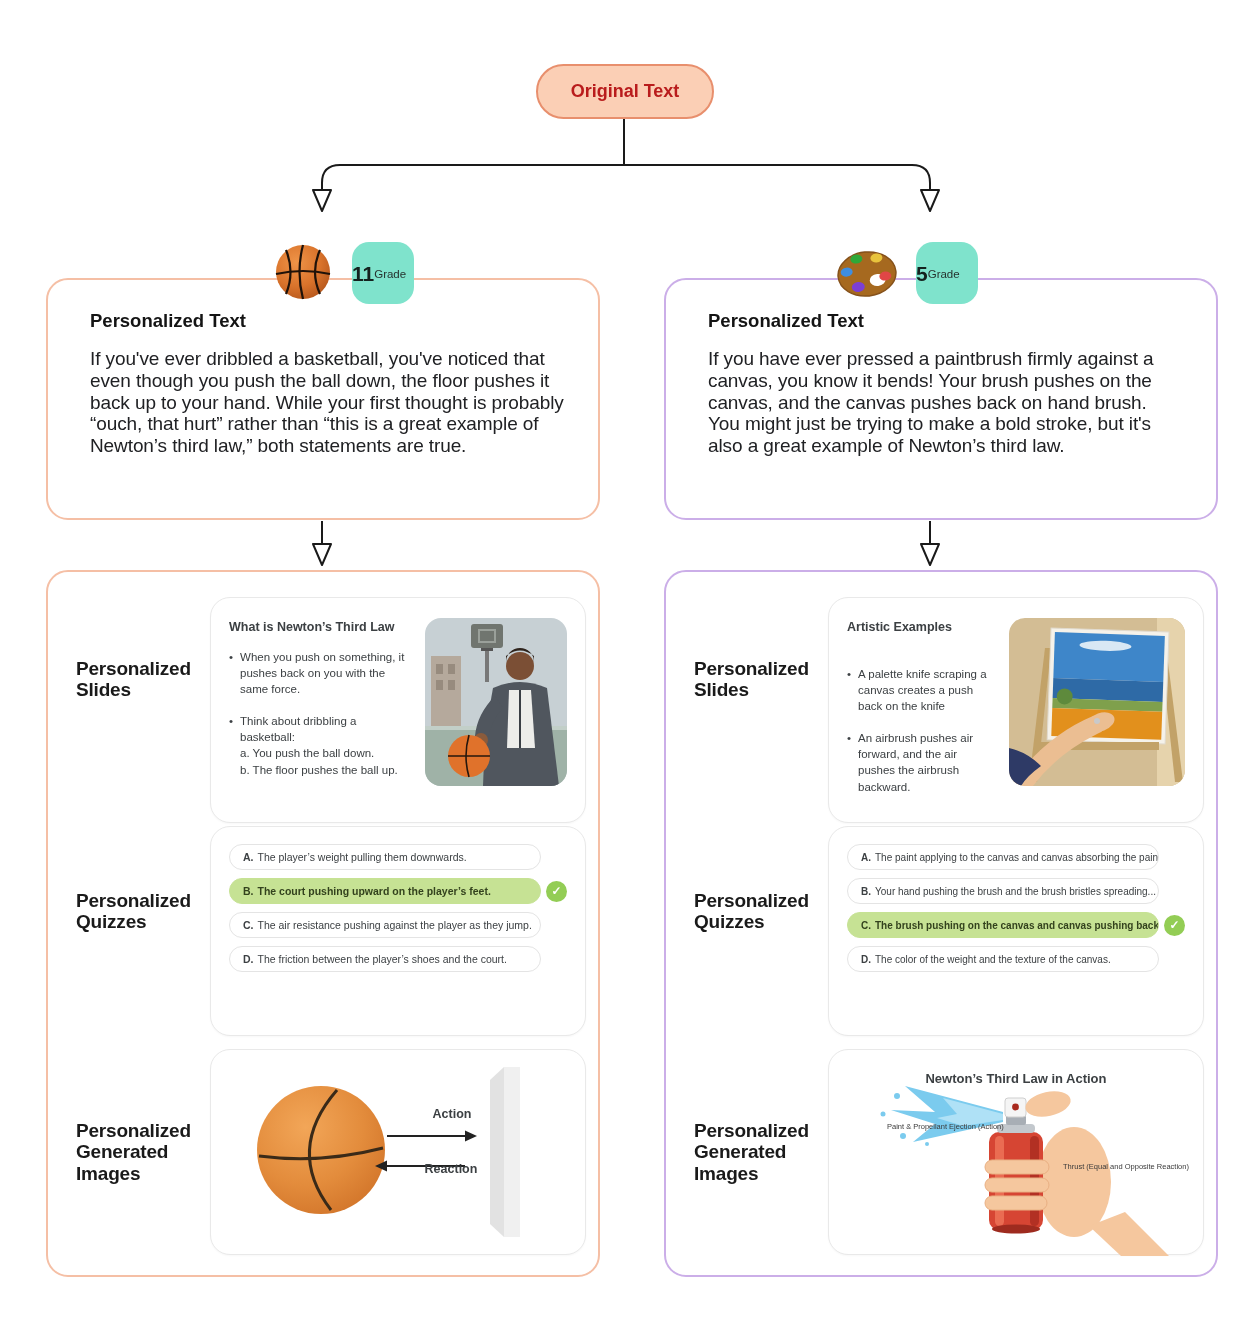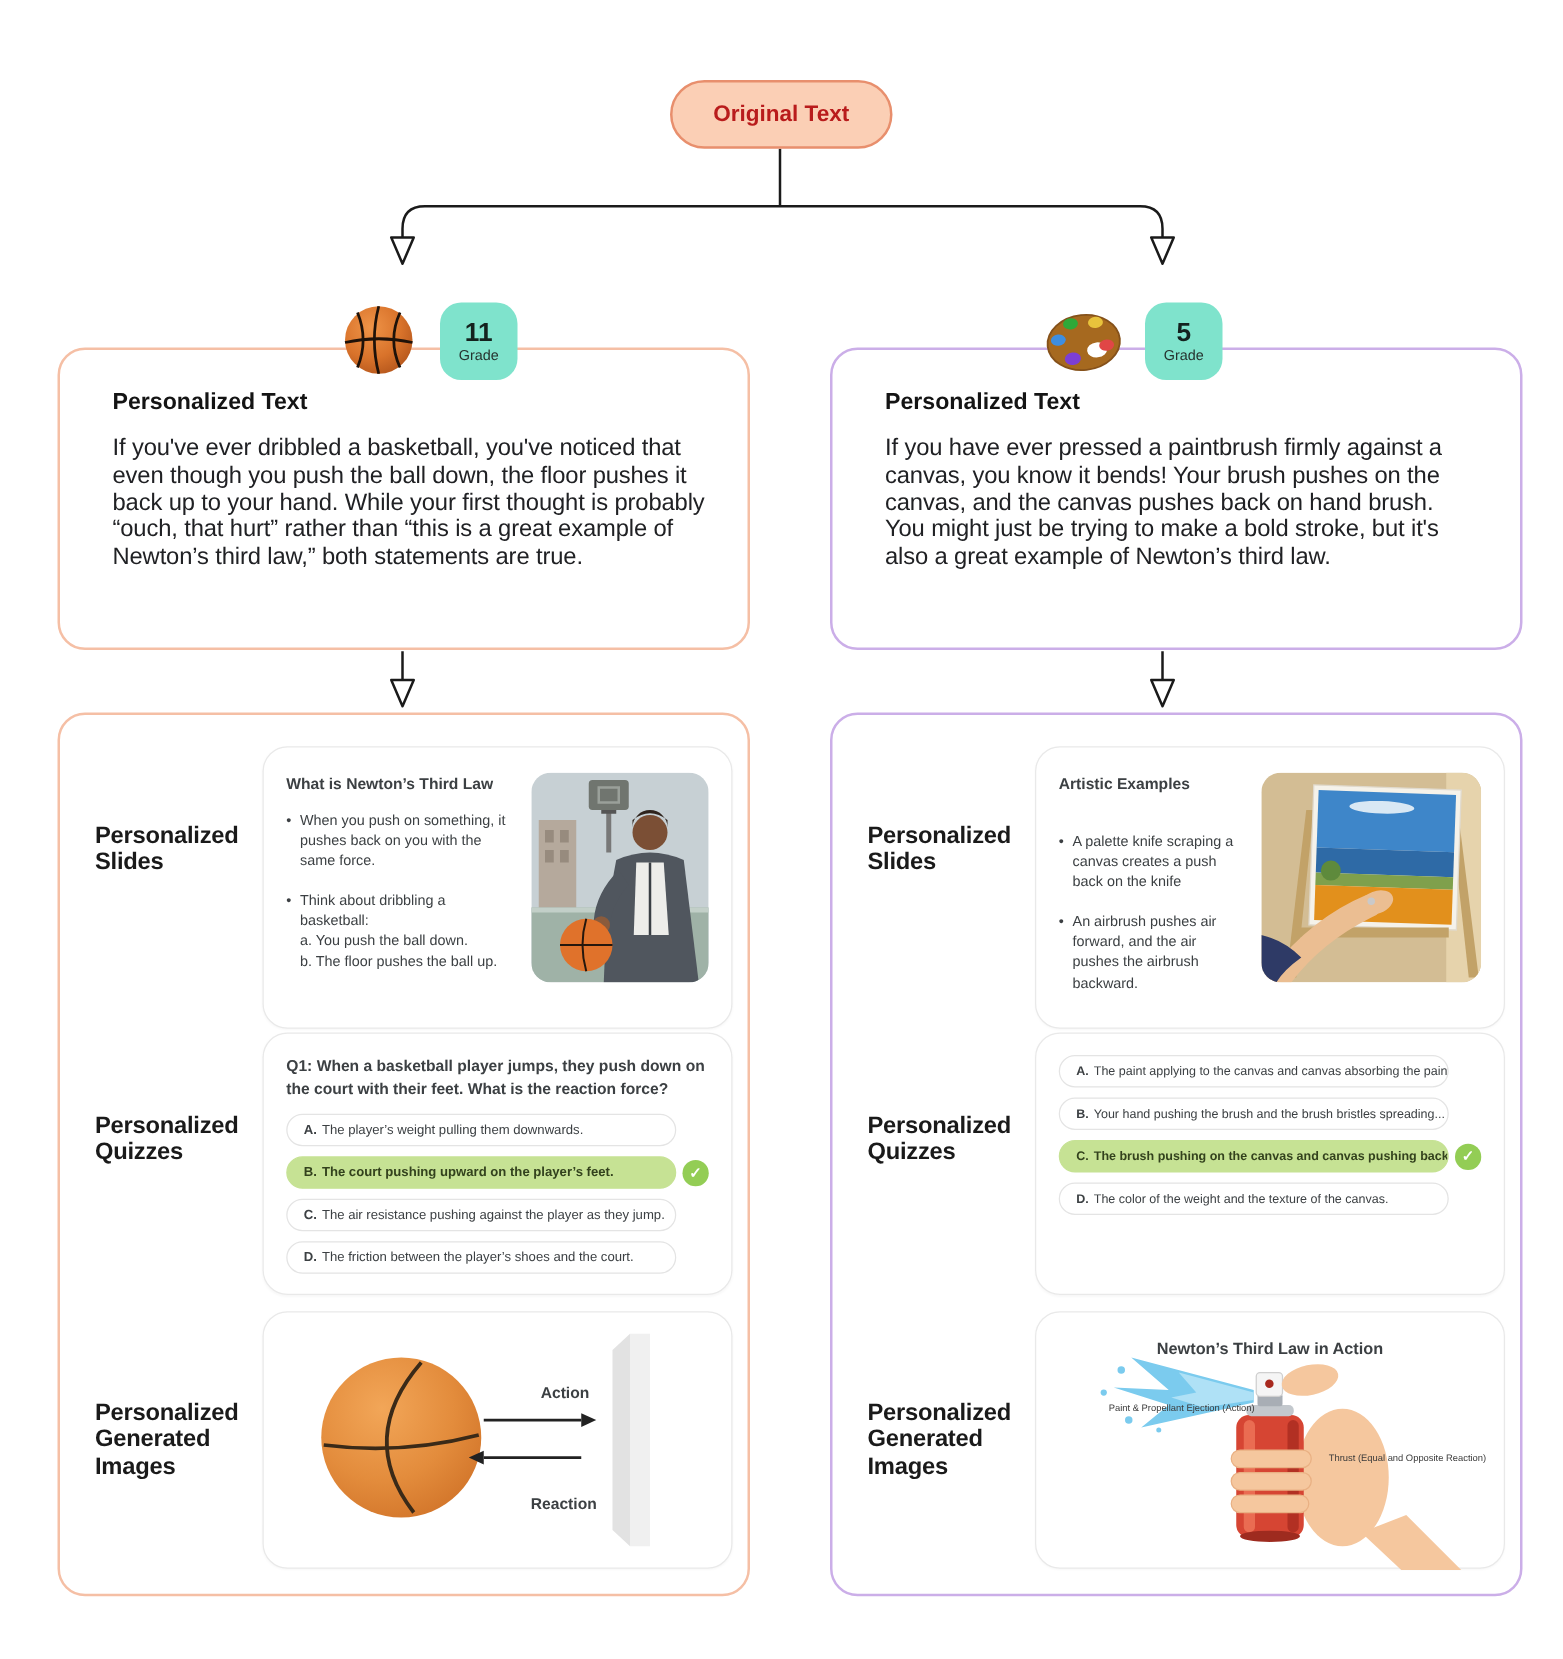--- a/index.html
+++ b/index.html
@@ -10,21 +10,21 @@
 
   .pill { position:absolute; left:536px; top:64px; width:178px; height:55px; background:#FBCFB5;
           border:2px solid #E88F6D; border-radius:30px; display:flex; align-items:center; justify-content:center;
           font-weight:bold; font-size:18px; color:#b91c1c; box-sizing:border-box; z-index:2; }
 
   .sport-icon { position:absolute; z-index:3; }
   #ball-icon { left:274px; top:243px; }
   #palette-icon { left:836px; top:247px; }
 
   .grade-badge { position:absolute; width:62px; height:62px; border-radius:17px; background:#7FE3CC;
-                 display:flex; flex-direction:column; align-items:center; justify-content:center; z-index:3; }
+                 display:flex; flex-direction:row; align-items:center; z-index:3; }
   .grade-badge .num { font-size:21px; font-weight:bold; color:#14221E; line-height:1; }
   .grade-badge .lbl { font-size:11.5px; color:#26332F; margin-top:2px; }
   #badge-left  { left:352px; top:242px; }
   #badge-right { left:916px; top:242px; }
 
   .text-card { position:absolute; top:278px; width:554px; height:242px; background:#fff; border-radius:22px;
                box-sizing:border-box; padding:30px 34px 0 42px; z-index:1; }
   #text-card-left  { left:46px;  border:2px solid #F5BFA5; }
   #text-card-right { left:664px; border:2px solid #CBAEE8; }
   .text-card h2 { margin:0 0 16px; font-size:18.5px; color:#141414; }
@@ -64,21 +64,21 @@
   .option-pill b { margin-right:4px; flex:0 0 auto; }
   .option-row.correct .option-pill { background:#C6E294; border-color:#C6E294; font-weight:bold; color:#33421D; }
   .quiz-card.right-quiz .option-pill { font-size:10px; }
   .check-circle { position:absolute; right:0; top:2.5px; width:21px; height:21px; border-radius:50%;
                   background:#93CD55; color:#fff; font-size:12px; font-weight:bold;
                   display:flex; align-items:center; justify-content:center; }
 
   .image-card svg.illustration { position:absolute; left:0; top:0; width:376px; height:206px; }
   .arrow-label { position:absolute; font-size:12.5px; font-weight:bold; color:#3C4043; text-align:center; }
   #action-label-left   { left:194px; top:57px;  width:94px; }
-  #reaction-label-left { left:188px; top:146px; width:104px; }
+  #reaction-label-left { left:188px; top:112px; width:104px; }
   .gen-title { position:absolute; left:0; top:21px; width:100%; text-align:center; font-size:13px;
                font-weight:bold; color:#3C4043; }
   .spray-label { position:absolute; font-size:7.5px; color:#3A3A3A; white-space:nowrap; }
   #spray-action-label   { left:42px;  top:72px;padding-left:16px; }
   #spray-reaction-label { left:234px; top:112px; }
 </style>
 </head>
 <body>
 
 <div class="page">
@@ -193,21 +193,20 @@
           <path d="M81 44 A14 14 0 0 1 109 44 L109 38 Q95 27 81 38 Z" fill="#2E231C"></path>
           <path d="M70 78 Q52 96 50 118 L62 124 Q66 102 78 90 Z" fill="#50565E"></path>
           <circle cx="56" cy="122" r="7" fill="#8A5B3C"></circle>
           <circle cx="44" cy="138" r="21" fill="#E0722B"></circle>
           <path d="M23 138 H65 M44 117 Q38 138 44 159" stroke="#26170D" stroke-width="1.6" fill="none"></path>
         </svg>
       </div>
     </div>
 
     <div class="inner-card quiz-card">
-      <p class="quiz-question">Q1: When a basketball player jumps, they push down on the court with their feet. What is the reaction force?</p>
       <div class="option-row">
         <div class="option-pill">
             <b>A.</b>
             <span>The player’s weight pulling them downwards.</span>
           </div>
       </div>
       <div class="option-row correct">
         <div class="option-pill">
             <b>B.</b>
             <span>The court pushing upward on the player’s feet.</span>

